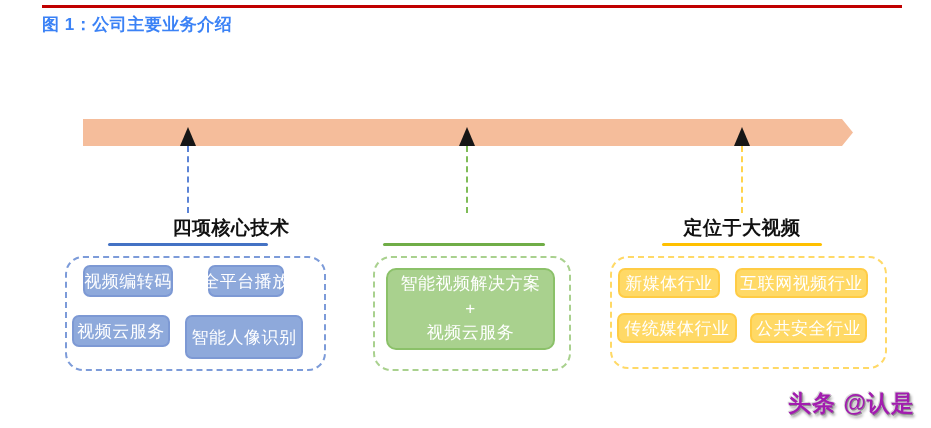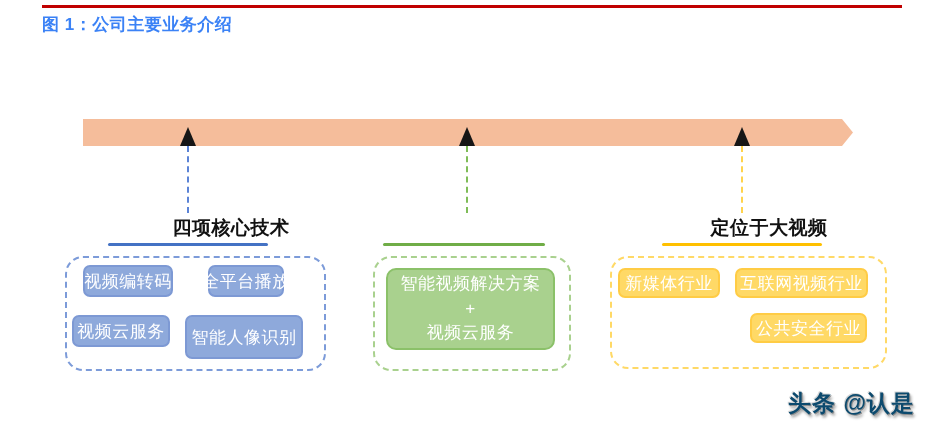--- a/index.html
+++ b/index.html
@@ -46,21 +46,21 @@
   .pill.blue{background:#8EA9DB;border:2px solid #7D99D4;}
   .pill.yellow{background:#FFD966;border:2px solid #FFCC45;}
   
   .solution{
     left:386px;top:268px;width:169px;height:82px;background:#A9D18E;border:2px solid #8BC169;
     border-radius:10px;display:flex;flex-direction:column;align-items:center;justify-content:center;
     color:#fff;font-size:17px;line-height:1.45;box-sizing:border-box;letter-spacing:.5px;
   }
   
   .watermark{
-    left:788px;top:388px;font-size:23px;font-weight:bold;color:#0c4a6e;white-space:nowrap;
+    left:788px;top:388px;font-size:23px;font-weight:bold;color:#a21caf;white-space:nowrap;
     text-shadow:-1px -1px 0 #d8d8d8, 1px 1px 0 #8f8f8f, 2px 3px 3px #9a9a9a;
     letter-spacing:1px;
   }
 </style>
 </head>
 <body>
 
 <div class="canvas">
 
   <div class="abs top-rule"></div>
@@ -70,21 +70,21 @@
 
   <div class="abs tri" style="left:180px;"></div>
   <div class="abs tri" style="left:459px;"></div>
   <div class="abs tri" style="left:734px;"></div>
 
   <div class="abs connector c-blue" style="left:187px;"></div>
   <div class="abs connector c-green" style="left:466px;"></div>
   <div class="abs connector c-yellow" style="left:741px;"></div>
 
   <div class="abs sec-title" style="left:188px;margin-left:43px;">四项核心技术</div>
-  <div class="abs sec-title" style="left:742px;margin-left:27px;">定位于大视频</div>
+  <div class="abs sec-title" style="left:742px;">定位于大视频</div>
 
   <div class="abs underline u-blue" style="left:108px;width:160px;"></div>
   <div class="abs underline u-green" style="left:383px;width:162px;"></div>
   <div class="abs underline u-yellow" style="left:662px;width:160px;"></div>
 
   <div class="abs group-box g-blue"></div>
   <div class="abs group-box g-green"></div>
   <div class="abs group-box g-yellow"></div>
 
   <div class="abs pill blue" style="left:83px;top:265px;width:90px;height:32px;">视频编转码</div>
@@ -93,17 +93,18 @@
   <div class="abs pill blue" style="left:185px;top:315px;width:118px;height:44px;">智能人像识别</div>
 
   <div class="abs solution">
     <div>智能视频解决方案</div>
     <div>+</div>
     <div>视频云服务</div>
   </div>
 
   <div class="abs pill yellow" style="left:618px;top:268px;width:102px;height:30px;">新媒体行业</div>
   <div class="abs pill yellow" style="left:735px;top:268px;width:133px;height:30px;">互联网视频行业</div>
+  <div class="abs pill yellow" style="left:617px;top:313px;width:120px;height:30px;">传统媒体行业</div>
   <div class="abs pill yellow" style="left:750px;top:313px;width:117px;height:30px;">公共安全行业</div>
 
   <div class="abs watermark">头条 @认是</div>
 
 </div>
 
 </body></html>

